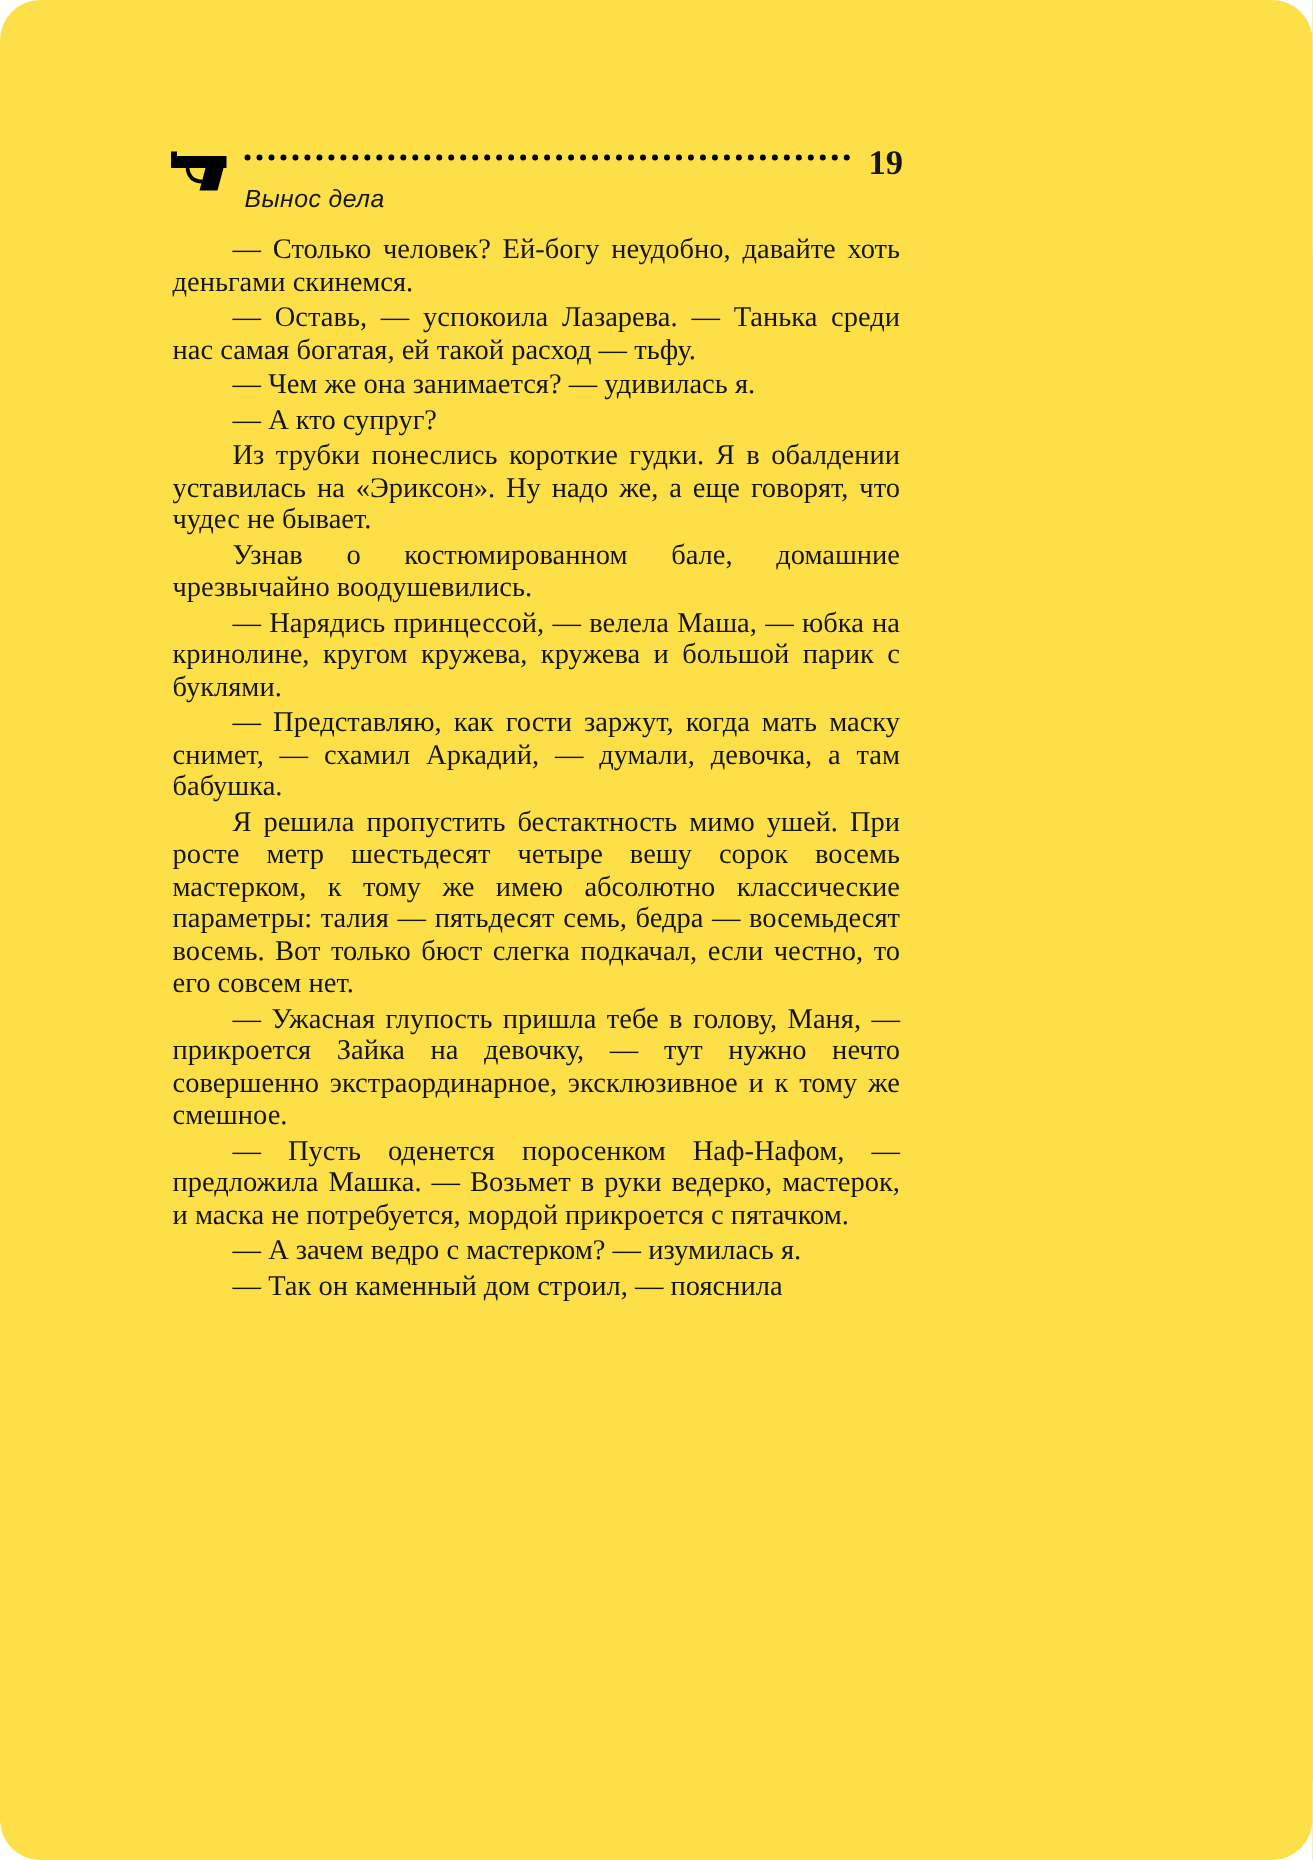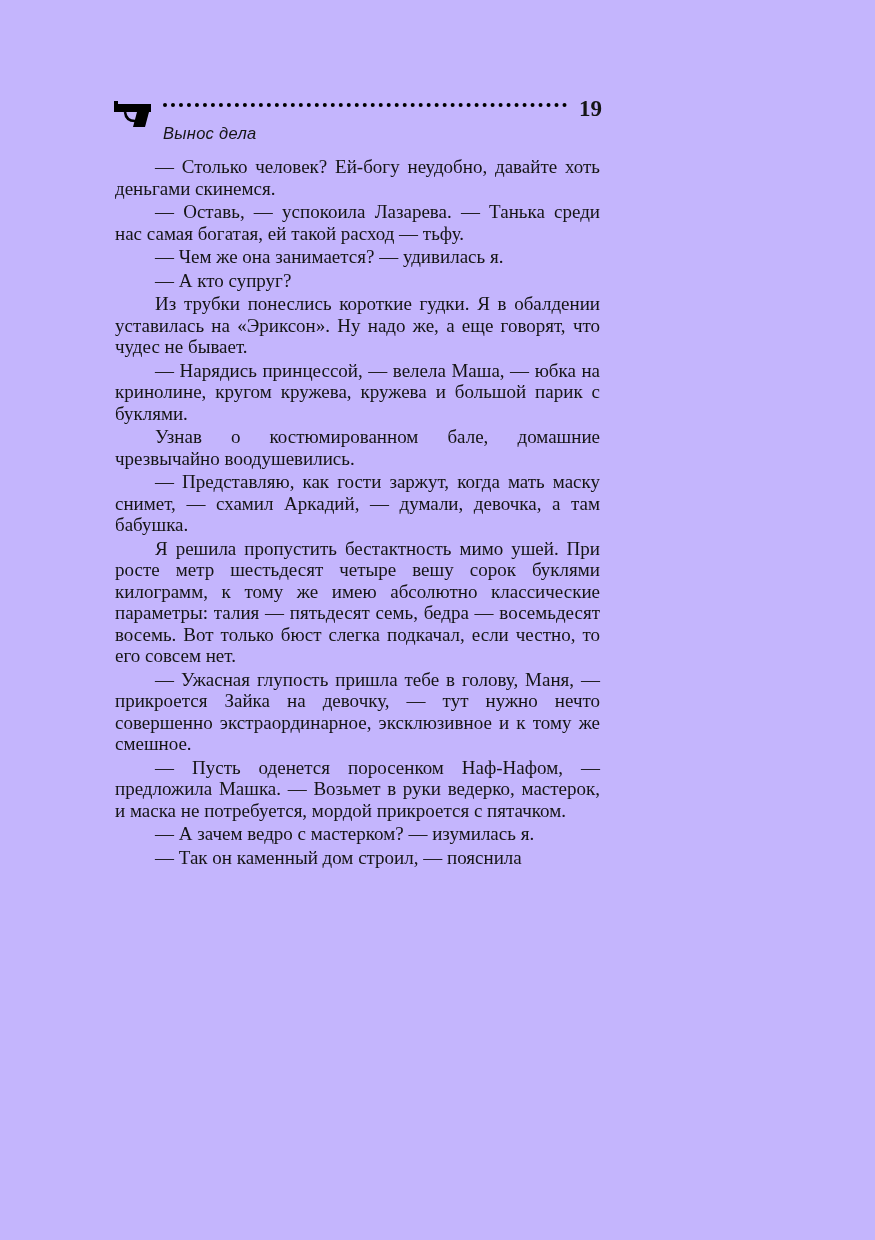--- a/index.html
+++ b/index.html
@@ -9,21 +9,22 @@
     height: 1240px;
     background: #ffffff;
     font-family: "Liberation Serif", serif;
     color: #151515;
     overflow: hidden;
   }
   .page {
     position: relative;
     width: 875px;
     height: 1240px;
-    background: #c4b5fd;
+    background: #fde047;
+    border-radius: 27px;
   }
   .content {
     position: absolute;
     left: 113px;
     top: 97px;
     width: 489px;
   }
   .header {
     display: flex;
     align-items: flex-start;
@@ -99,24 +100,24 @@
         <div class="running-title">Вынос дела</div>
       </div>
     </div>
 
     <div class="body-text">
         <p>— Столько человек? Ей-богу неудобно, давайте хоть деньгами скинемся.</p>
         <p>— Оставь, — успокоила Лазарева. — Танька среди нас самая богатая, ей такой расход — тьфу.</p>
         <p>— Чем же она занимается? — удивилась я.</p>
         <p>— А кто супруг?</p>
         <p>Из трубки понеслись короткие гудки. Я в обалдении уставилась на «Эриксон». Ну надо же, а еще говорят, что чудес не бывает.</p>
+        <p>Узнав о костюмированном бале, домашние чрезвычайно воодушевились.</p>
         <p>— Нарядись принцессой, — велела Маша, — юбка на кринолине, кругом кружева, кружева и большой парик с буклями.</p>
-        <p>Узнав о костюмированном бале, домашние чрезвычайно воодушевились.</p>
         <p>— Представляю, как гости заржут, когда мать маску снимет, — схамил Аркадий, — думали, девочка, а там бабушка.</p>
-        <p>Я решила пропустить бестактность мимо ушей. При росте метр шестьдесят четыре вешу сорок буклями килограмм, к тому же имею абсолютно классические параметры: талия — пятьдесят семь, бедра — восемьдесят восемь. Вот только бюст слегка подкачал, если честно, то его совсем нет.</p>
+        <p>Я решила пропустить бестактность мимо ушей. При росте метр шестьдесят четыре вешу сорок восемь мастерком, к тому же имею абсолютно классические параметры: талия — пятьдесят семь, бедра — восемьдесят восемь. Вот только бюст слегка подкачал, если честно, то его совсем нет.</p>
         <p>— Ужасная глупость пришла тебе в голову, Маня, — прикроется Зайка на девочку, — тут нужно нечто совершенно экстраординарное, эксклюзивное и к тому же смешное.</p>
         <p>— Пусть оденется поросенком Наф-Нафом, — предложила Машка. — Возьмет в руки ведерко, мастерок, и маска не потребуется, мордой прикроется с пятачком.</p>
         <p>— А зачем ведро с мастерком? — изумилась я.</p>
         <p>— Так он каменный дом строил, — пояснила</p>
       </div>
 
   </div>
 </div>
 
 </body></html>

